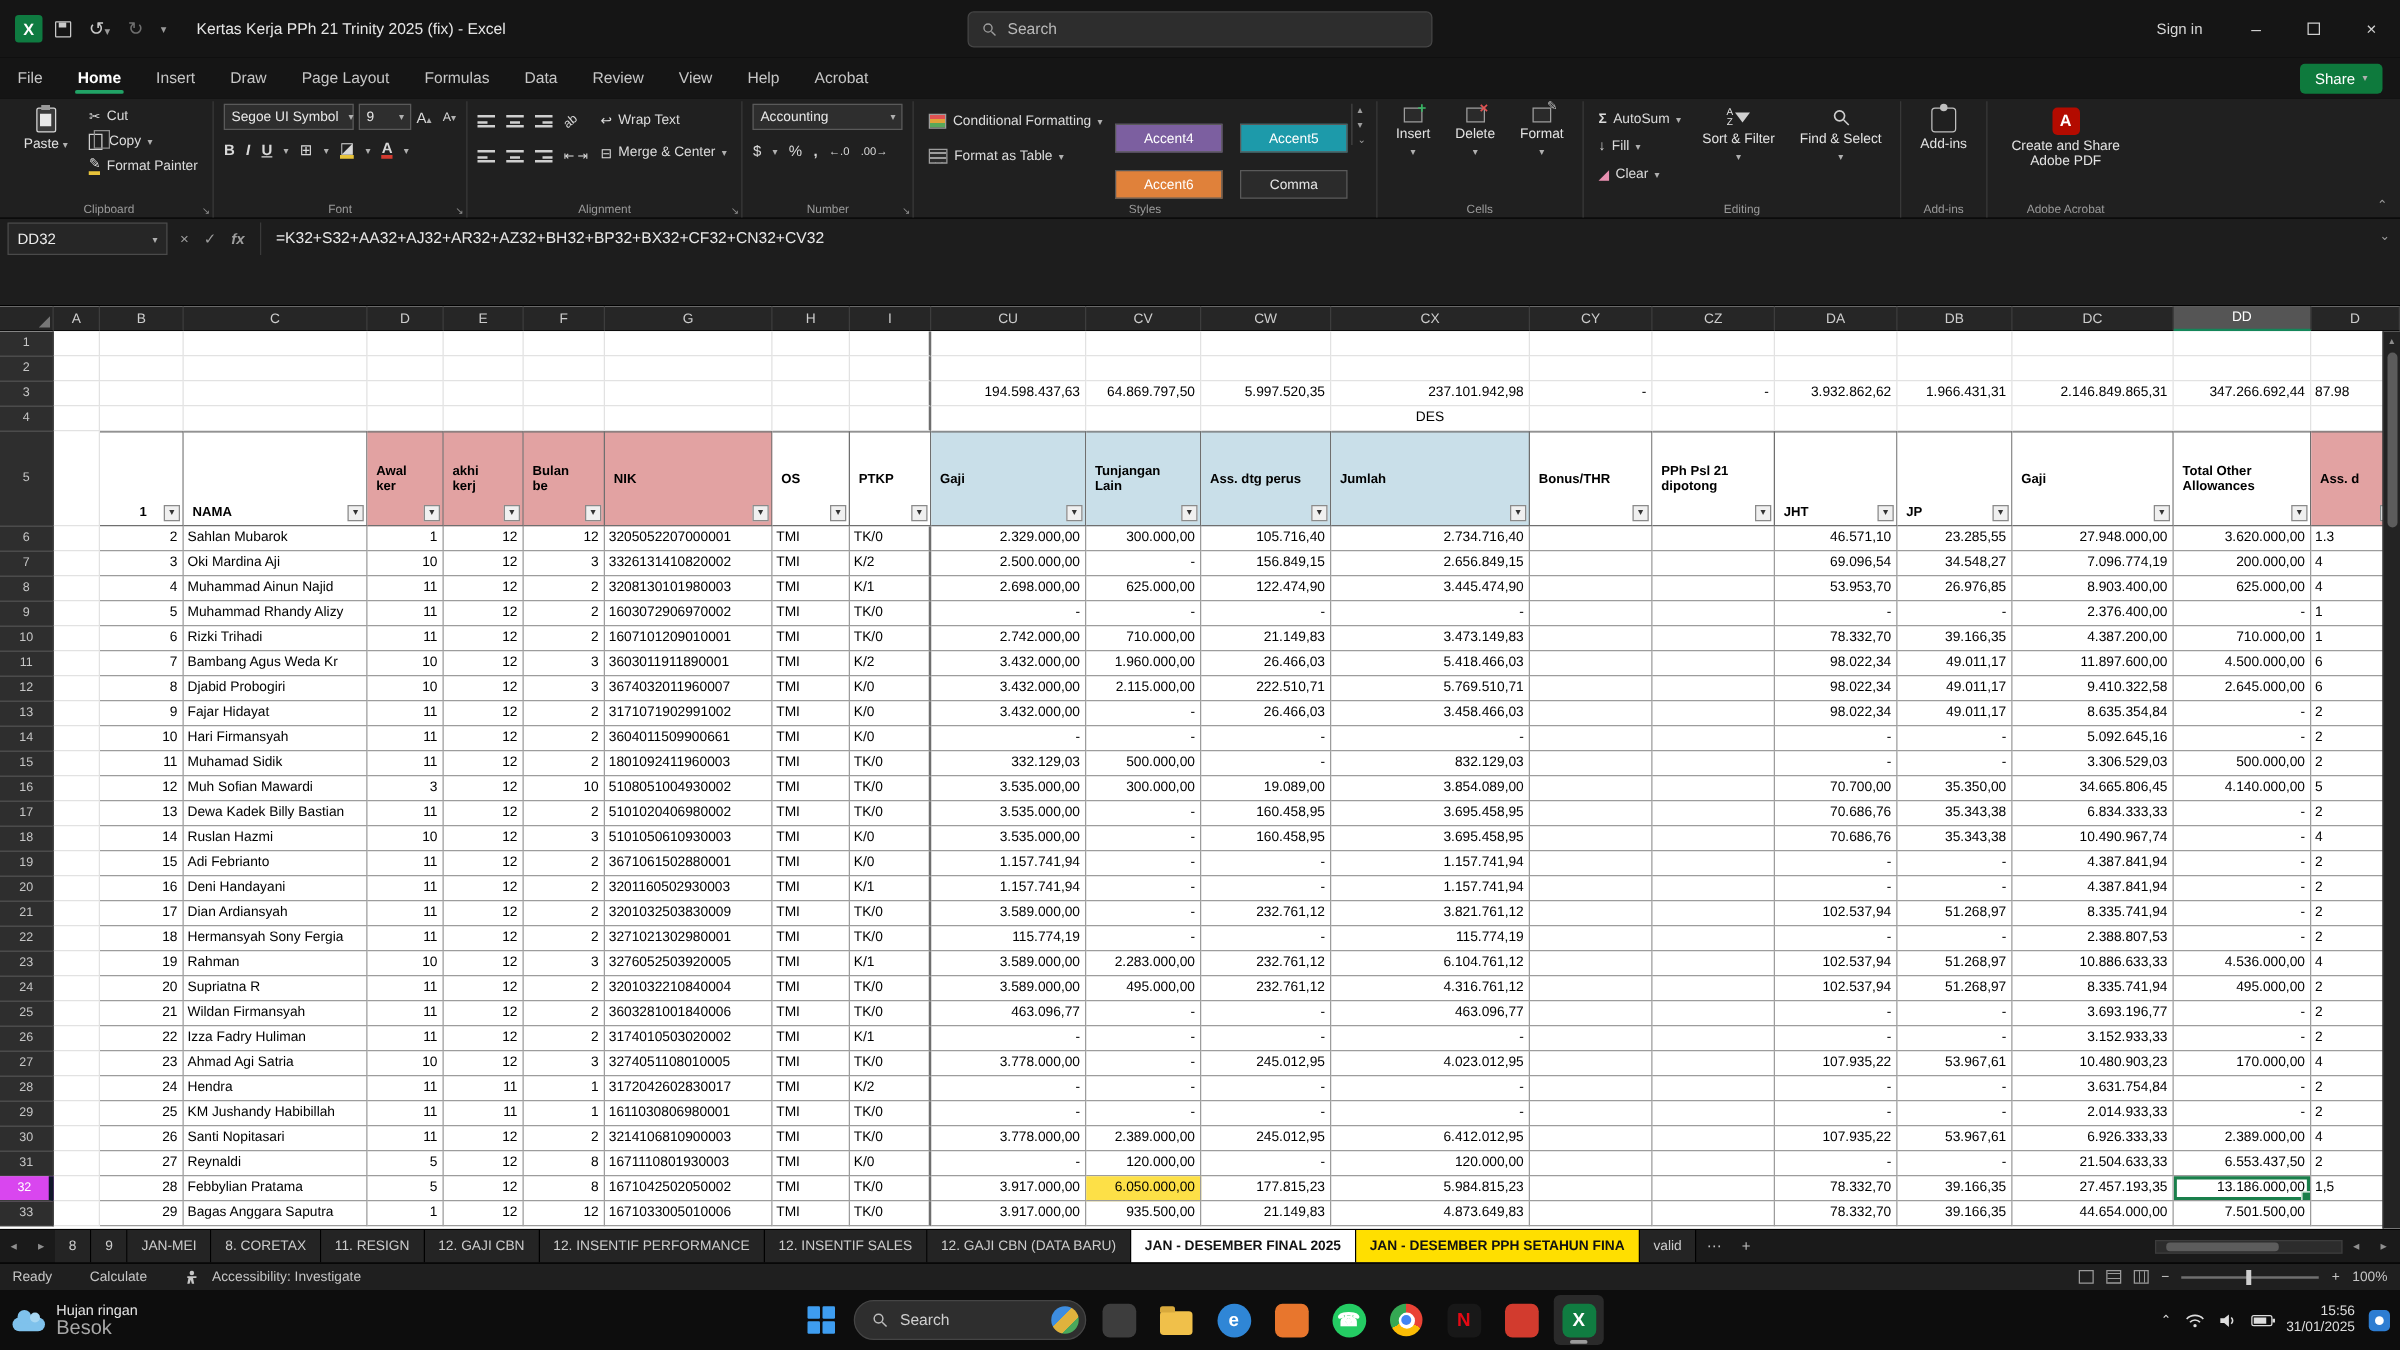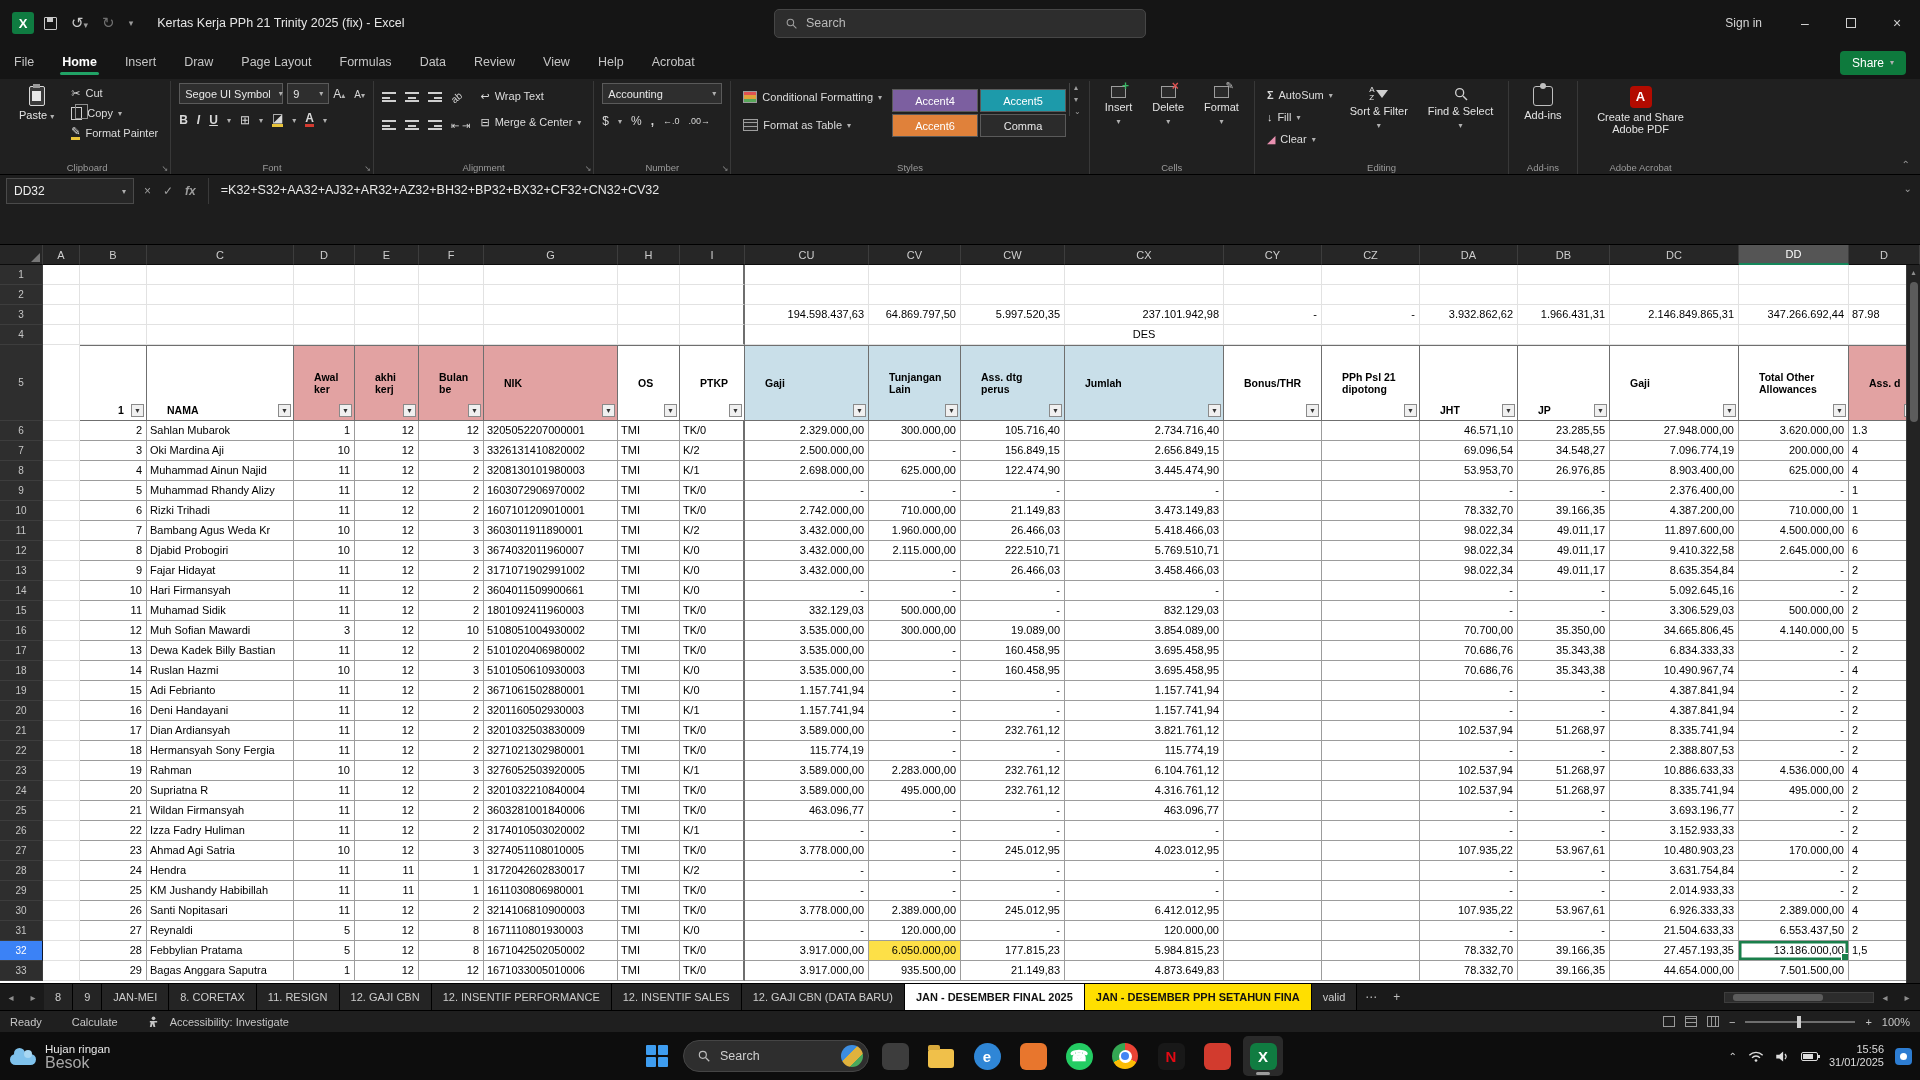--- a/index.html
+++ b/index.html
@@ -54,21 +54,21 @@
 .copyic{width:11px;height:13px;border:1.3px solid #cfcfcf;position:relative;background:#202020}
 .copyic::after{content:"";position:absolute;left:3px;top:-4px;width:11px;height:13px;border:1.3px solid #8f8f8f}
 .sqic{width:14px;height:12px;border:1px solid #9d9d9d;background:linear-gradient(180deg,#e05252 0 33%,#e0a23a 33% 66%,#58a85a 66% 100%)}
 .tblic{width:15px;height:12px;border:1px solid #9d9d9d;background:
  repeating-linear-gradient(0deg,#2a2a2a 0 3px,#9d9d9d 3px 4px),
  repeating-linear-gradient(90deg,transparent 0 4px,#9d9d9d 4px 5px)}
 .cellic{width:15px;height:12px;border:1px solid #9d9d9d;position:relative;background:#2a2a2a}
 .cellic.green::after{content:"+";position:absolute;right:-4px;top:-7px;color:#39b765;font-weight:bold;font-size:12px}
 .cellic.red::after{content:"×";position:absolute;right:-4px;top:-7px;color:#e05252;font-weight:bold;font-size:12px}
 .cellic.gray::after{content:"✎";position:absolute;right:-6px;top:-7px;color:#bfbfbf;font-size:10px}
-.gallery{display:grid;grid-template-columns:86px 86px;grid-auto-rows:23px;gap:2px;margin-top:6px}
+.gallery{display:grid;grid-template-columns:86px 86px;grid-auto-rows:23px;gap:14px;margin-top:16px}
 .chip{display:flex;align-items:center;justify-content:center;font-size:11px;border:1px solid #5a5a5a;overflow:hidden;white-space:nowrap}
 .galnav{display:flex;flex-direction:column;justify-content:center;gap:3px;margin-left:3px;color:#9d9d9d;font-size:8px;border-left:1px solid #444;padding-left:4px}
 .funnel{width:0;height:0;border-left:6px solid transparent;border-right:6px solid transparent;border-top:8px solid #cfcfcf}
 .adobeic{width:22px;height:22px;background:#b30b00;border-radius:4px;color:#fff;font-weight:bold;font-size:13px;display:flex;align-items:center;justify-content:center}
 .puzzleic{width:20px;height:20px;border:1.5px solid #bfbfbf;border-radius:3px;position:relative}
 .puzzleic::after{content:"";position:absolute;top:-4px;left:6px;width:6px;height:6px;border-radius:50%;background:#bfbfbf}
 .ribbon-collapse{position:absolute;right:10px;bottom:4px;color:#9b9b9b;font-size:10px}
 
 
 .fxbar{height:70px;background:#1d1d1d;display:flex;align-items:flex-start;border-bottom:1px solid #000;flex:0 0 auto;position:relative}
@@ -82,30 +82,30 @@
  --cols:43px 37px 67px 147px 61px 64px 65px 134px 62px 65px 124px 92px 104px 159px 98px 98px 98px 92px 129px 110px 71px}
 .colheads{display:grid;grid-template-columns:var(--cols);height:20px;background:#262626}
 .ch{color:#cdcdcd;font-size:11px;display:flex;align-items:center;justify-content:center;border-right:1px solid #3d3d3d;border-bottom:1px solid #0c0c0c}
 .ch.sel{background:#555;color:#fff;border-bottom:2px solid #15865a}
 .corner{border-right:1px solid #3d3d3d;border-bottom:1px solid #0c0c0c;position:relative}
 .corner::after{content:"";position:absolute;right:2px;bottom:2px;border-left:9px solid transparent;border-bottom:9px solid #777}
 .rowswrap{position:absolute;top:20px;left:0;right:0;bottom:0;overflow:hidden;background:#fff}
 .xrow{display:grid;grid-template-columns:var(--cols);height:20px;background:#fff}
 .xrow.hrow{height:76px}
 .rn{background:#2e2e2e;color:#c6c6c6;font-size:10px;display:flex;align-items:center;justify-content:center;border-bottom:1px solid #3d3d3d;border-right:1px solid #3d3d3d}
-.rn.rnsel{background:#3b82f6;color:#fff;border-right:1px solid #0f172a}
+.rn.rnsel{background:#d946ef;color:#fff;border-right:4px solid #0f172a}
 .cell{border-right:1px solid #e2e2e2;border-bottom:1px solid #e2e2e2;font-size:11px;color:#000;line-height:19px;white-space:nowrap;overflow:hidden;padding:0 3px}
 .cell.dk{border-color:#9c9c9c}
 .cell.num{text-align:right;padding-right:4px}
 .cell.ctr{text-align:center}
 .cell.frz{border-right:2px solid #6e6e6e}
 .cell.orange{background:#fde047}
 .cell.selcell{box-shadow:inset 0 0 0 2.5px #1a7f4b;position:relative;z-index:2}
 .cell.selcell::after{content:"";position:absolute;right:-1px;bottom:-1px;width:6px;height:6px;background:#1a7f4b;border:1px solid #fff}
-.hc{position:relative;background:#fff;border-right:1px solid #6f6f6f;border-bottom:1px solid #6f6f6f;border-top:1px solid #6f6f6f;font-weight:bold;font-size:10.5px;line-height:12px;display:flex;align-items:center;padding:2px 15px 2px 20px;white-space:normal;overflow:hidden;color:#000}
+.hc{position:relative;background:#fff;border-right:1px solid #6f6f6f;border-bottom:1px solid #6f6f6f;border-top:1px solid #6f6f6f;font-weight:bold;font-size:10.5px;line-height:12px;display:flex;align-items:center;padding:2px 15px 2px 7px;white-space:normal;overflow:hidden;color:#000}
 .hc.pink{background:#e2a2a2}
 .hc.blue{background:#c9dfe9}
 .hc.hb{align-items:flex-end;padding-bottom:4px}
 .hc.ctr{justify-content:center;padding-right:4px}
 .fbtn{position:absolute;right:2px;bottom:3px;width:13px;height:13px;background:#f0f0f0;border:1px solid #8a8a8a;color:#333;font-size:7px;line-height:11px;text-align:center}
 .vscroll{position:absolute;top:20px;right:0;bottom:0;width:14px;background:#232323;border-left:1px solid #3a3a3a;display:flex;flex-direction:column;align-items:center;color:#8d8d8d;font-size:8px;padding-top:3px;z-index:5}
 .vthumb{width:8px;height:140px;background:#5c5c5c;border-radius:4px;margin-top:5px}
 
 
 .tabsbar{height:27px;background:#1a1a1a;display:flex;align-items:stretch;color:#c9c9c9;flex:0 0 auto;border-top:1px solid #000}

